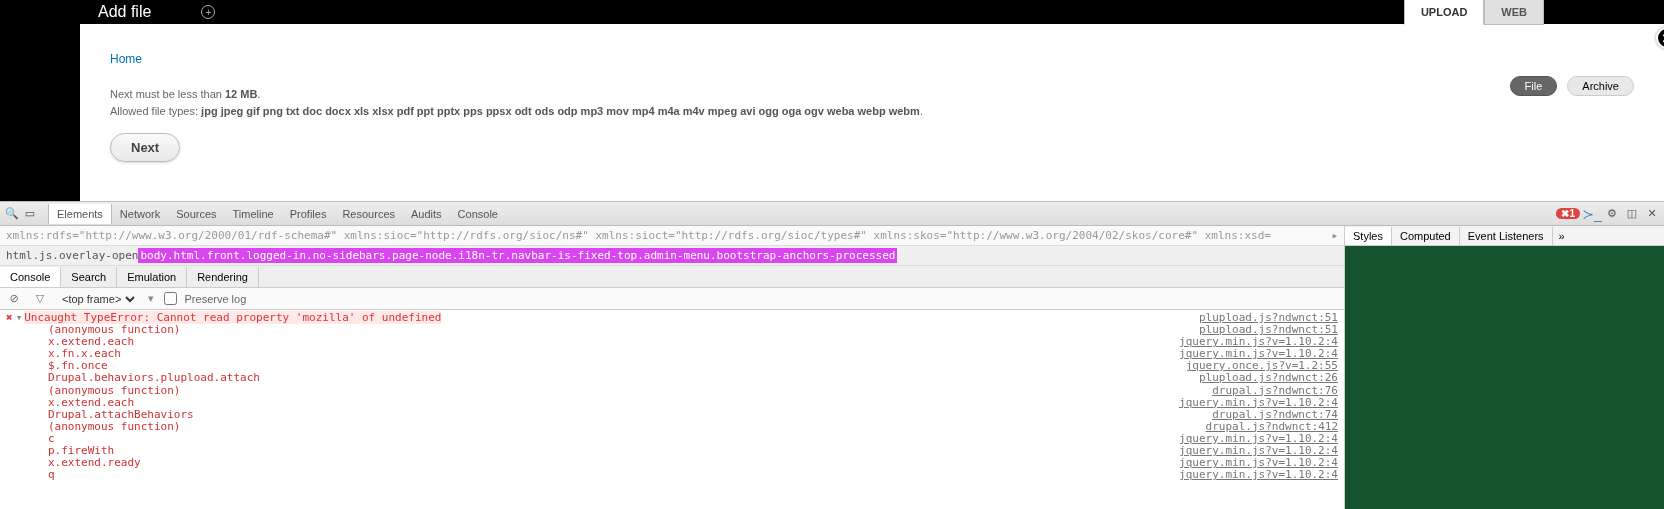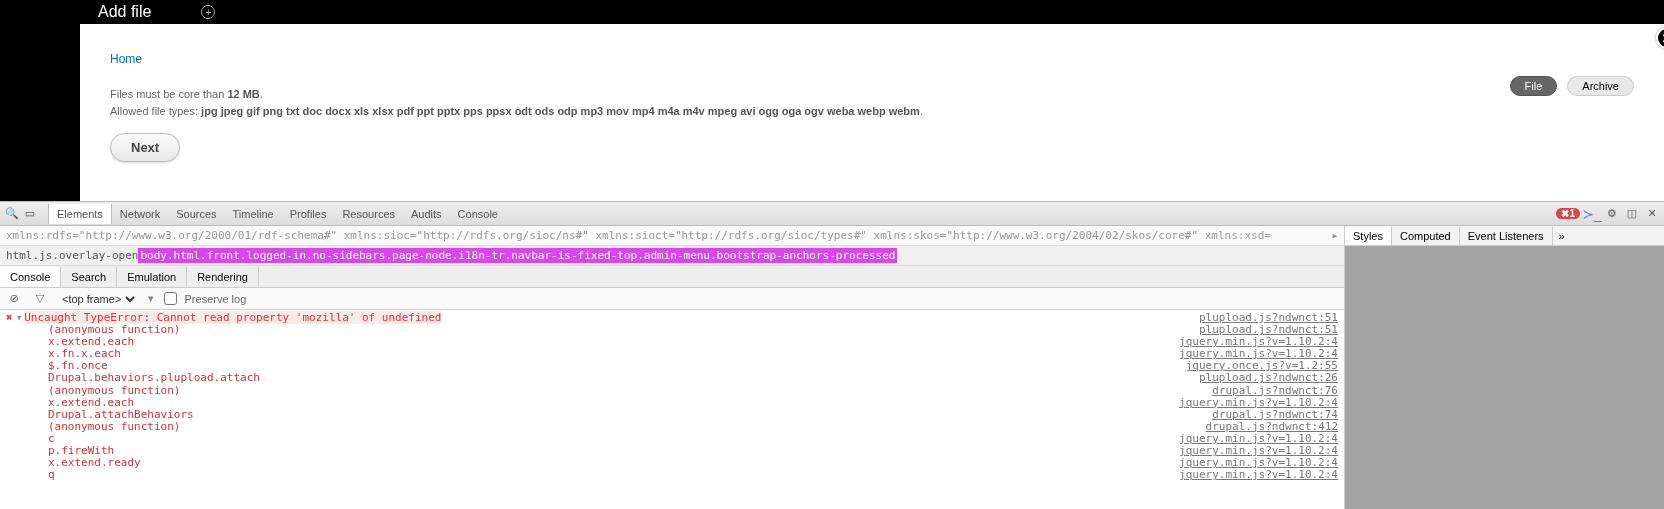--- a/index.html
+++ b/index.html
@@ -62,56 +62,60 @@
 
 .dt-log { flex: 1; font-family: Consolas, monospace; font-size: 11px; background: #fff; overflow: auto; padding: 2px 0; }
 .log-row { display: flex; padding: 0 6px; line-height: 1.1; }
 .log-left { flex: 1; }
 .log-right { color: #777; text-decoration: underline; text-align: right; white-space: nowrap; }
 .err-ico { color: #d44; margin-right: 3px; }
 .tri { color: #888; margin-right: 2px; }
 .err-first { background: #ffe8e8; color: #d33; }
 .trace { color: #c33; padding-left: 42px; }
 
-.dt-sidebar { width: 320px; border-left: 1px solid #ccc; background: #a3a3a3; }
+.dt-sidebar { width: 320px; border-left: 1px solid #ccc; background: #14532d; }
 .side-tabs { height: 20px; border-bottom: 1px solid #ccc; display: flex; font-size: 11px; align-items: center; background: #f3f3f3; }
 .side-tab { padding: 3px 8px; cursor: pointer; border-right: 1px solid #ccc; }
 .side-tab.active { background: #fff; }
 .side-more { padding: 3px 6px; }
 </style>
 </head>
 <body>
 
 <div class="site-bg">
   <div class="site-header">
     <div class="logo-area">
       <div>SPORT-COMBAT SAMBO FEDERASYONU</div>
     </div>
   </div>
 
+  <div style="position:absolute; right:120px; top:-1px; display:flex; z-index:20;">
+    <div class="tab active">UPLOAD</div>
+    <div class="tab">WEB</div>
+  </div>
 
   <div class="modal">
     <div class="modal-header">
       <span class="modal-title">Add file</span>
       <span class="plus-icon">+</span>
     </div>
     <div class="close-x">✕</div>
 
     <div class="modal-body">
       <div class="breadcrumb">
         <span>Home</span>
       </div>
 
       <div class="pill-row">
         <div class="pill active">File</div>
         <div class="pill">Archive</div>
       </div>
 
       <div class="help-text">
-        <span>Files must be core than </span><span class="strong">12 MB</span><span>.</span><br>
+        <span>Next must be less than </span><span class="strong">12 MB</span><span>.</span><br>
         <span>Allowed file types: </span><span class="strong">jpg jpeg gif png txt doc docx xls xlsx pdf ppt pptx pps ppsx odt ods odp mp3 mov mp4 m4a m4v mpeg avi ogg oga ogv weba webp webm</span><span>.</span>
       </div>
 
       <button class="next-btn">Next</button>
     </div>
   </div>
 
   <div class="bg-text">Şampiyonası - İstanbul</div>
 </div>
 

